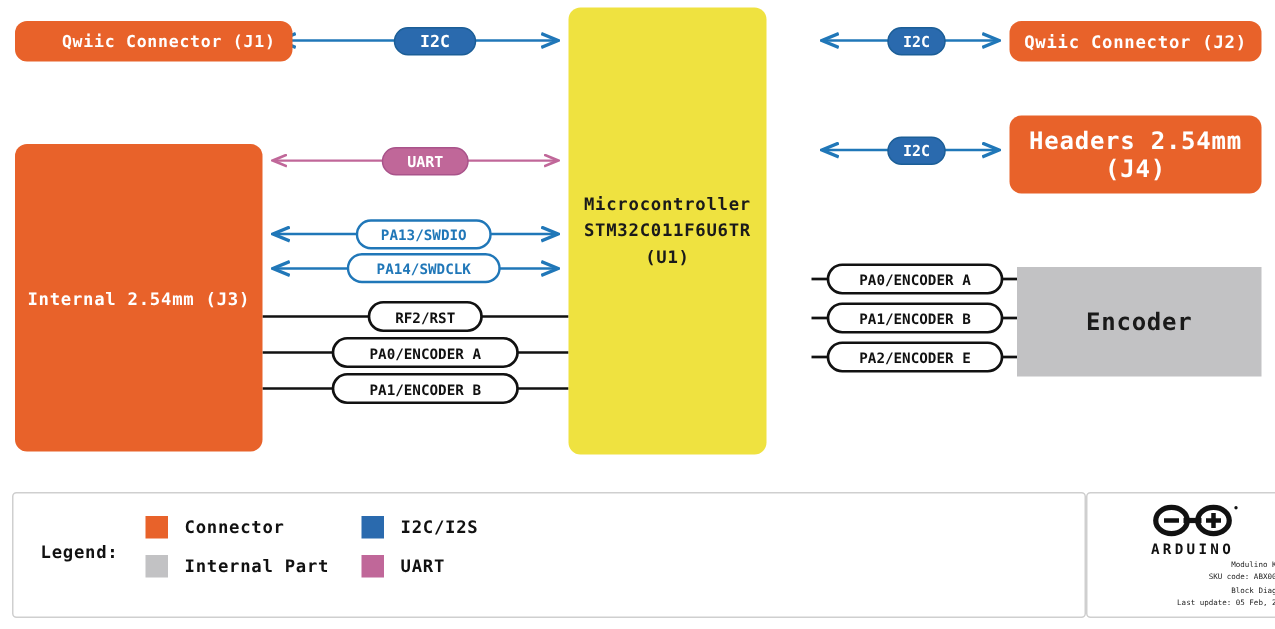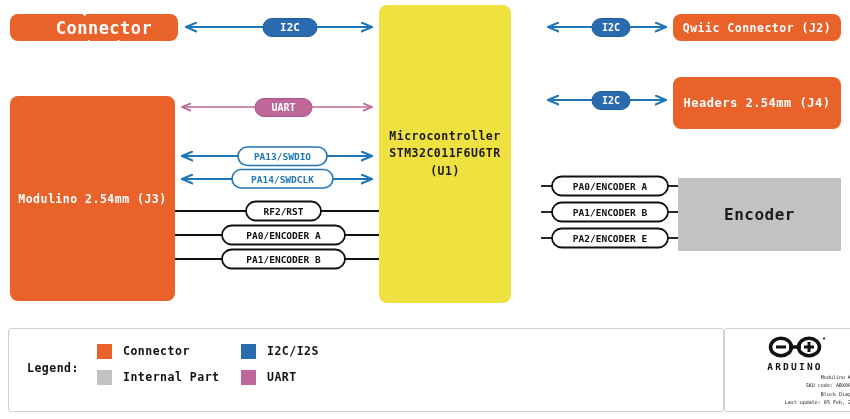--- a/index.html
+++ b/index.html
@@ -10,23 +10,23 @@
     color:#111;
   }
   #canvas{position:absolute;left:0;top:0;width:850px;height:419px;}
   .blk{position:absolute;box-sizing:border-box;display:flex;align-items:center;
        justify-content:center;text-align:center;font-weight:bold;letter-spacing:.5px;}
   .blk.round{border-radius:8px;}
   .blk.connector{background:#E8622A;color:#ffffff;}
   .blk.mainpart{background:#EFE240;color:#1a1a1a;}
   .blk.internal{background:#C2C2C4;color:#1a1a1a;}
 
-  #b-j1{left:10px;top:14px;width:168px;height:27px;font-size:17px;padding-left:20px;}
+  #b-j1{left:10px;top:14px;width:185px;height:27px;font-size:11px;padding-left:20px;}
   #b-j2{left:673px;top:14px;width:168px;height:27px;font-size:11.5px;}
-  #b-j4{left:673px;top:77px;width:168px;height:52px;font-size:12px;}
+  #b-j4{left:673px;top:77px;width:168px;height:52px;font-size:16px;}
   #b-j3{left:10px;top:96px;width:165px;height:205px;font-size:11.5px;}
   #b-mcu{left:379px;top:5px;width:132px;height:298px;font-size:11.5px;line-height:1.5;}
   #b-enc{left:678px;top:178px;width:163px;height:73px;font-size:16px;}
 
   
   #legend{position:absolute;left:8px;top:328px;width:716px;height:84px;
           border:1px solid #cfcfcf;border-radius:3px;background:#fff;box-sizing:border-box;}
   #legend-title{position:absolute;left:18px;top:32px;font-size:11.5px;font-weight:bold;letter-spacing:.5px;}
   .lg-col{position:absolute;top:12px;}
   .lg-row{display:flex;align-items:center;height:20px;margin-bottom:6px;}
@@ -146,21 +146,21 @@
     <text x="610" y="242" text-anchor="middle" font-family="DejaVu Sans Mono, monospace" font-size="9.5" font-weight="bold" fill="#111111">PA2/ENCODER E</text>
   </g>
 </svg>
 
 <div class="blk round connector" id="b-j1">Qwiic Connector (J1)</div>
 
 <div class="blk round connector" id="b-j2">Qwiic Connector (J2)</div>
 
 <div class="blk round connector" id="b-j4">Headers 2.54mm (J4)</div>
 
-<div class="blk round connector" id="b-j3">Modulino 2.54mm (J3)</div>
+<div class="blk round connector" id="b-j3">Internal 2.54mm (J3)</div>
 
 <div class="blk round mainpart" id="b-mcu">
   <div>
     <div>Microcontroller</div>
     <div>STM32C011F6U6TR (U1)</div>
   </div>
 </div>
 
 <div class="blk internal" id="b-enc">Encoder</div>
 

